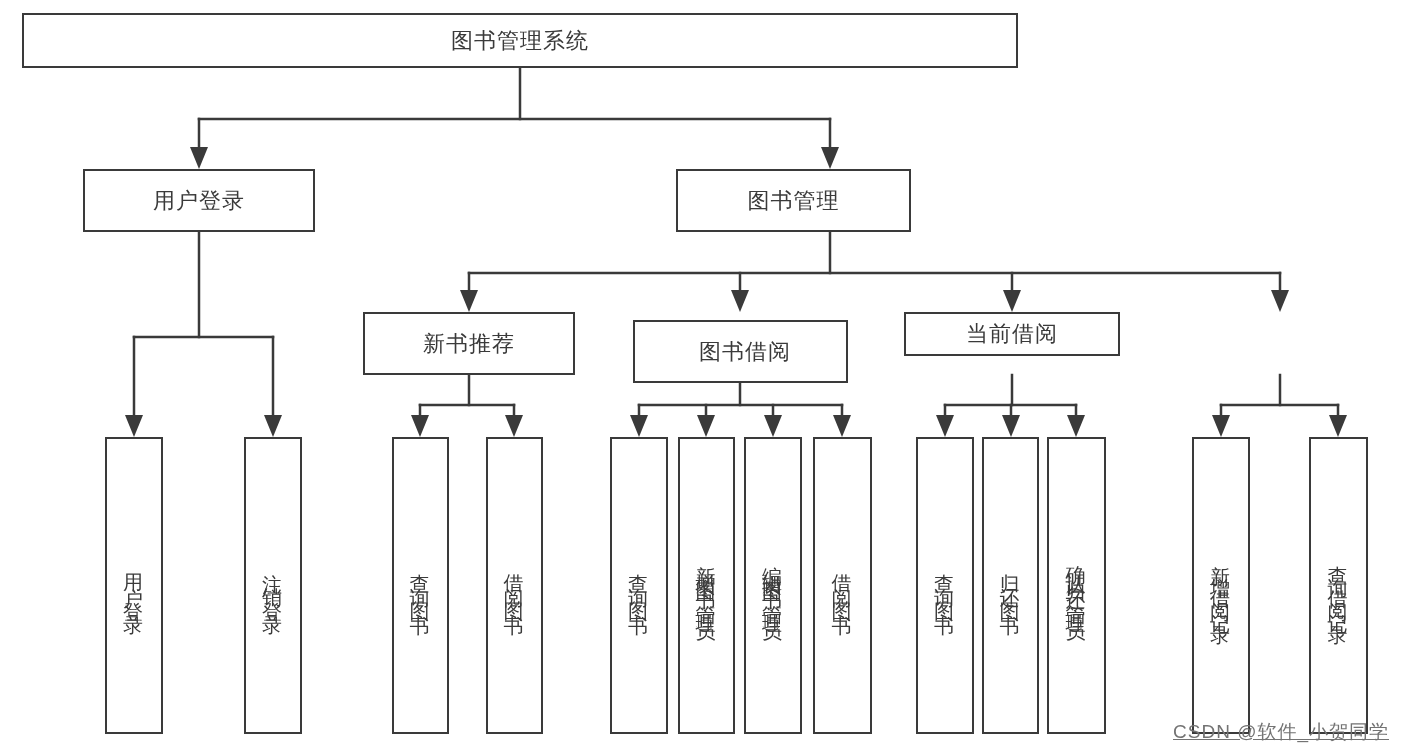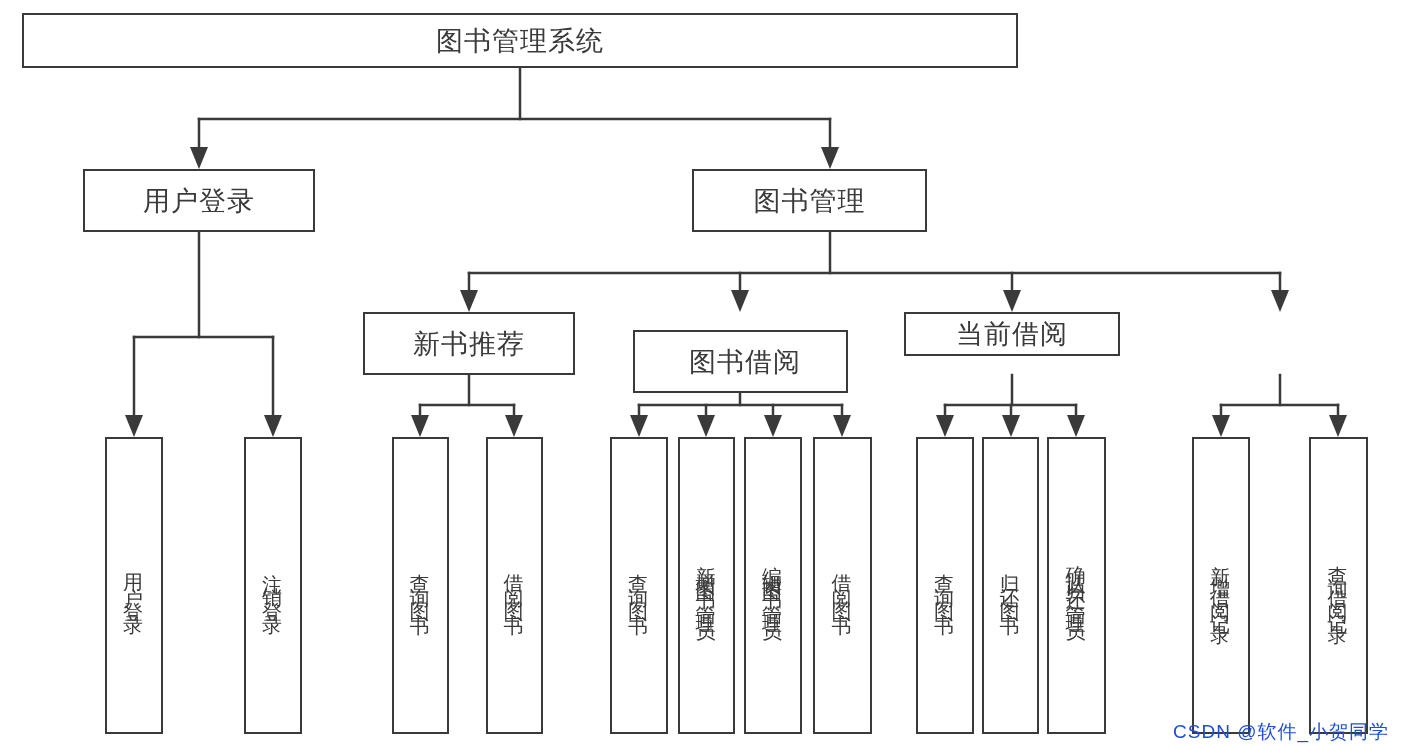--- a/index.html
+++ b/index.html
@@ -25,43 +25,44 @@
   }
   .node {
     position: absolute;
     box-sizing: border-box;
     border: 2.5px solid #3a3a3a;
     background: #ffffff;
     display: flex;
     align-items: center;
     justify-content: center;
     color: #3a3a3a;
-    font-size: 27px;
+    font-size: 22px;
     letter-spacing: 1px;
     z-index: 2;
     white-space: nowrap;
   }
   .vnode {
     writing-mode: vertical-lr;
     text-orientation: mixed;
     font-size: 20px;
     white-space: normal;
   }
   .ls-wide  { letter-spacing: 14px; }
   .ls-med   { letter-spacing: 12px; }
   .ls-tight { letter-spacing: 8px;  }
   .watermark {
     position: absolute;
     top: 719px;
     right: 16px;
     font-size: 19px;
     letter-spacing: 1px;
-    color: #1d4ed8;
+    color: #737373;
     z-index: 3;
     white-space: nowrap;
+    text-decoration: underline;
   }
 </style>
 </head>
 <body>
 
 <div class="canvas">
 
   <svg class="connectors" viewBox="0 0 1405 747" xmlns="http://www.w3.org/2000/svg">
     <g stroke-width="2.5" stroke-linecap="square" fill="none" stroke="#3a3a3a">
 
@@ -131,24 +132,24 @@
       <polygon points="1067,415 1085,415 1076,437"></polygon>
 
       <polygon points="1212,415 1230,415 1221,437"></polygon>
       <polygon points="1329,415 1347,415 1338,437"></polygon>
     </g>
   </svg>
 
   <div class="node" style="left:22px; top:13px; width:996px; height:55px;">图书管理系统</div>
 
   <div class="node" style="left:83px; top:169px; width:232px; height:63px;">用户登录</div>
-  <div class="node" style="left:692px; top:169px; width:235px; height:63px;">图书管理</div>
+  <div class="node" style="left:676px; top:169px; width:235px; height:63px;">图书管理</div>
 
   <div class="node" style="left:363px; top:312px; width:212px; height:63px;text-align:center;">新书推荐</div>
-  <div class="node" style="left:633px; top:330px; width:215px; height:63px;padding-left:9px;">图书借阅</div>
+  <div class="node" style="left:633px; top:320px; width:215px; height:63px;padding-left:9px;">图书借阅</div>
   <div class="node" style="left:904px; top:312px; width:216px; height:44px;">当前借阅</div>
 
   <div class="node vnode ls-wide" style="left:105px; top:437px; width:58px; height:297px;">用户登录</div>
   <div class="node vnode ls-wide" style="left:244px; top:437px; width:58px; height:297px;">注销登录</div>
 
   <div class="node vnode ls-wide" style="left:392px; top:437px; width:57px; height:297px;">查询图书</div>
   <div class="node vnode ls-wide" style="left:486px; top:437px; width:57px; height:297px;">借阅图书</div>
 
   <div class="node vnode ls-wide" style="left:610px; top:437px; width:58px; height:297px;">查询图书</div>
   <div class="node vnode ls-tight" style="left:678px; top:437px; width:57px; height:297px;">新增图书（管理员）</div>

